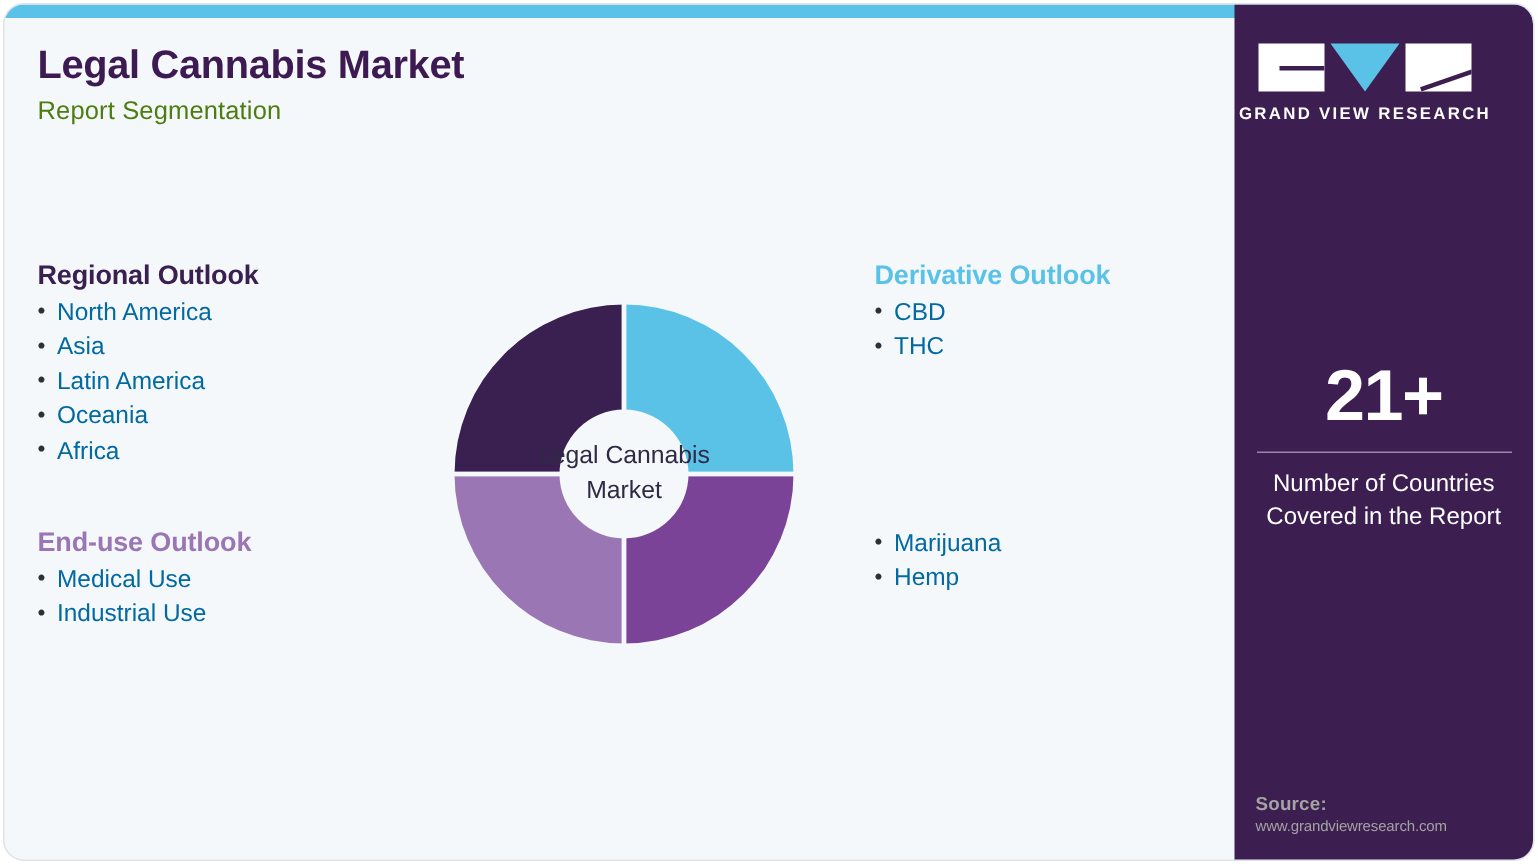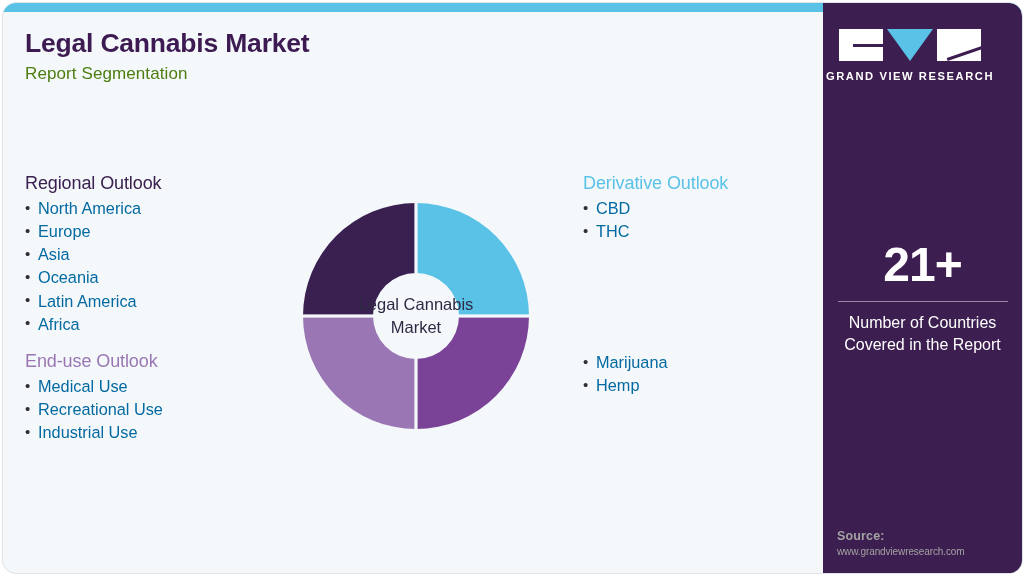--- a/index.html
+++ b/index.html
@@ -181,21 +181,21 @@
     margin-top: 3px;
     font-size: 10px;
     font-weight: normal;
     letter-spacing: -0.1px;
   }
 
   
   .group { position: absolute; }
   .group-heading {
     font-size: 18px;
-    font-weight: normal;
+    font-weight: bold;
     letter-spacing: -0.1px;
     margin-bottom: 3px;
   }
   .group-list { list-style: none; }
   .group-list li {
     font-size: 16.3px;
     color: #0369a1;
     line-height: 1.42;
     position: relative;
     padding-left: 13px;
@@ -249,33 +249,31 @@
 
     <div class="title-block">
       <div class="main-title">Legal Cannabis Market</div>
       <div class="sub-title">Report Segmentation</div>
     </div>
 
     <div class="group" id="group-regional">
       <div class="group-heading" style="color:#3a2050;">Regional Outlook</div>
       <ul class="group-list">
         <li>North America</li>
-        <li>Europe</li>
         <li>Asia</li>
+        <li>Latin America</li>
         <li>Oceania</li>
-        <li>Latin America</li>
         <li>Africa</li>
       </ul>
     </div>
 
     <div class="group" id="group-enduse">
       <div class="group-heading" style="color:#9a77b4;">End-use Outlook</div>
       <ul class="group-list">
         <li>Medical Use</li>
-        <li>Recreational Use</li>
         <li>Industrial Use</li>
       </ul>
     </div>
 
     <div class="group" id="group-deriv">
       <div class="group-heading" style="color:#5bc2e7;">Derivative Outlook</div>
       <ul class="group-list">
         <li>CBD</li>
         <li>THC</li>
       </ul>

